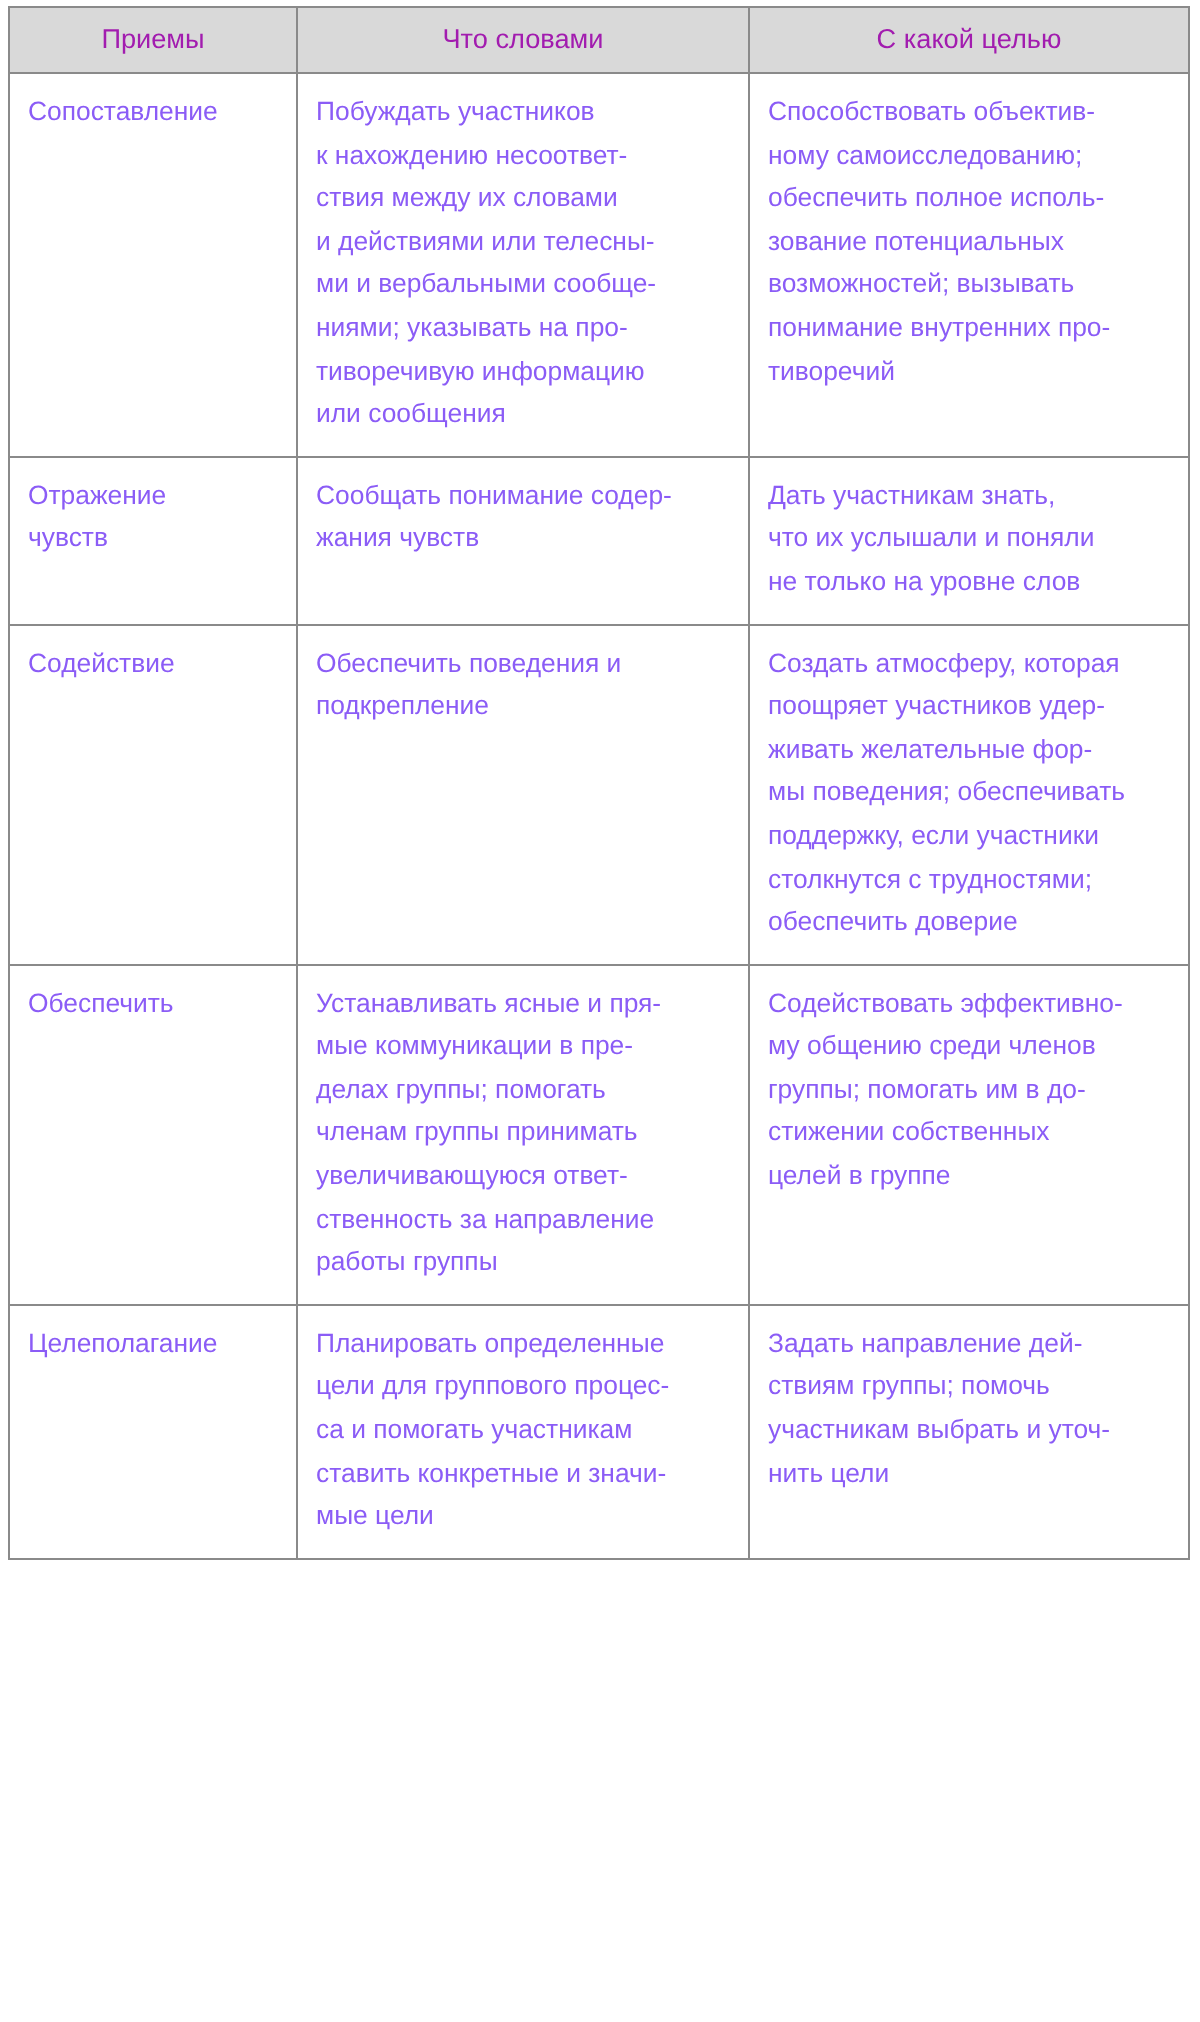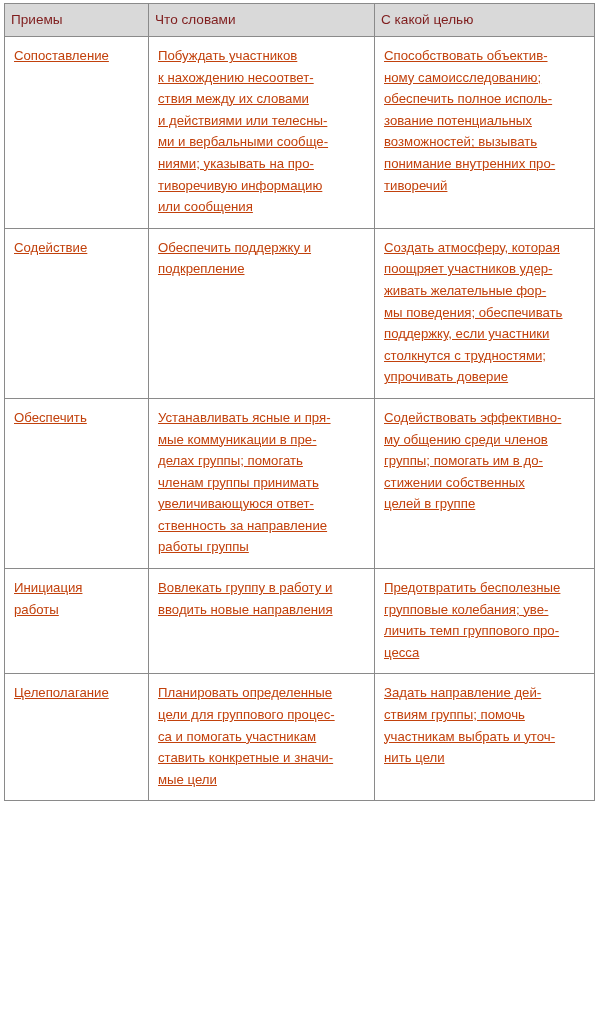--- a/index.html
+++ b/index.html
@@ -36,32 +36,32 @@
     vertical-align: top;
     padding: 8px 9px 10px 9px;
     font-size: 13.2px;
     line-height: 21.6px;
     font-weight: normal;
     text-align: left;
     white-space: pre-line;
   }
   table.techniques thead th {
     background: #d9d9d9;
+    text-align: center;
     padding: 7px 6px 7px 6px;
     font-size: 13.6px;
     line-height: 18px;
     white-space: normal;
-    color: #7f1d1d;
+    color: #a21caf;
   }
   table.techniques tbody td.col-name {
     white-space: pre-line;
   }
   table.techniques tbody tr td {
-    color: #c2410c;
-    text-decoration: underline;
+    color: #8b5cf6;
   }
 </style>
 </head>
 <body>
 
 <div class="table-wrap">
   <table class="techniques">
     <colgroup>
       <col class="c1">
       <col class="c2">
@@ -87,55 +87,54 @@
 или сообщения</td>
         <td>Способствовать объектив-
 ному самоисследованию;
 обеспечить полное исполь-
 зование потенциальных
 возможностей; вызывать
 понимание внутренних про-
 тиворечий</td>
       </tr>
       <tr>
+        <td class="col-name">Отражение
+чувств</td>
+        <td>Сообщать понимание содер-
+жания чувств</td>
+        <td>Дать участникам знать,
+что их услышали и поняли
+не только на уровне слов</td>
+      </tr>
+      <tr>
         <td class="col-name">Содействие</td>
-        <td>Обеспечить поддержку и
+        <td>Обеспечить поведения и
 подкрепление</td>
         <td>Создать атмосферу, которая
 поощряет участников удер-
 живать желательные фор-
 мы поведения; обеспечивать
 поддержку, если участники
 столкнутся с трудностями;
-упрочивать доверие</td>
+обеспечить доверие</td>
       </tr>
       <tr>
         <td class="col-name">Обеспечить</td>
         <td>Устанавливать ясные и пря-
 мые коммуникации в пре-
 делах группы; помогать
 членам группы принимать
 увеличивающуюся ответ-
 ственность за направление
 работы группы</td>
         <td>Содействовать эффективно-
 му общению среди членов
 группы; помогать им в до-
 стижении собственных
 целей в группе</td>
-      </tr>
-      <tr>
-        <td class="col-name">Инициация
-работы</td>
-        <td>Вовлекать группу в работу и
-вводить новые направления</td>
-        <td>Предотвратить бесполезные
-групповые колебания; уве-
-личить темп группового про-
-цесса</td>
       </tr>
       <tr>
         <td class="col-name">Целеполагание</td>
         <td>Планировать определенные
 цели для группового процес-
 са и помогать участникам
 ставить конкретные и значи-
 мые цели</td>
         <td>Задать направление дей-
 ствиям группы; помочь

